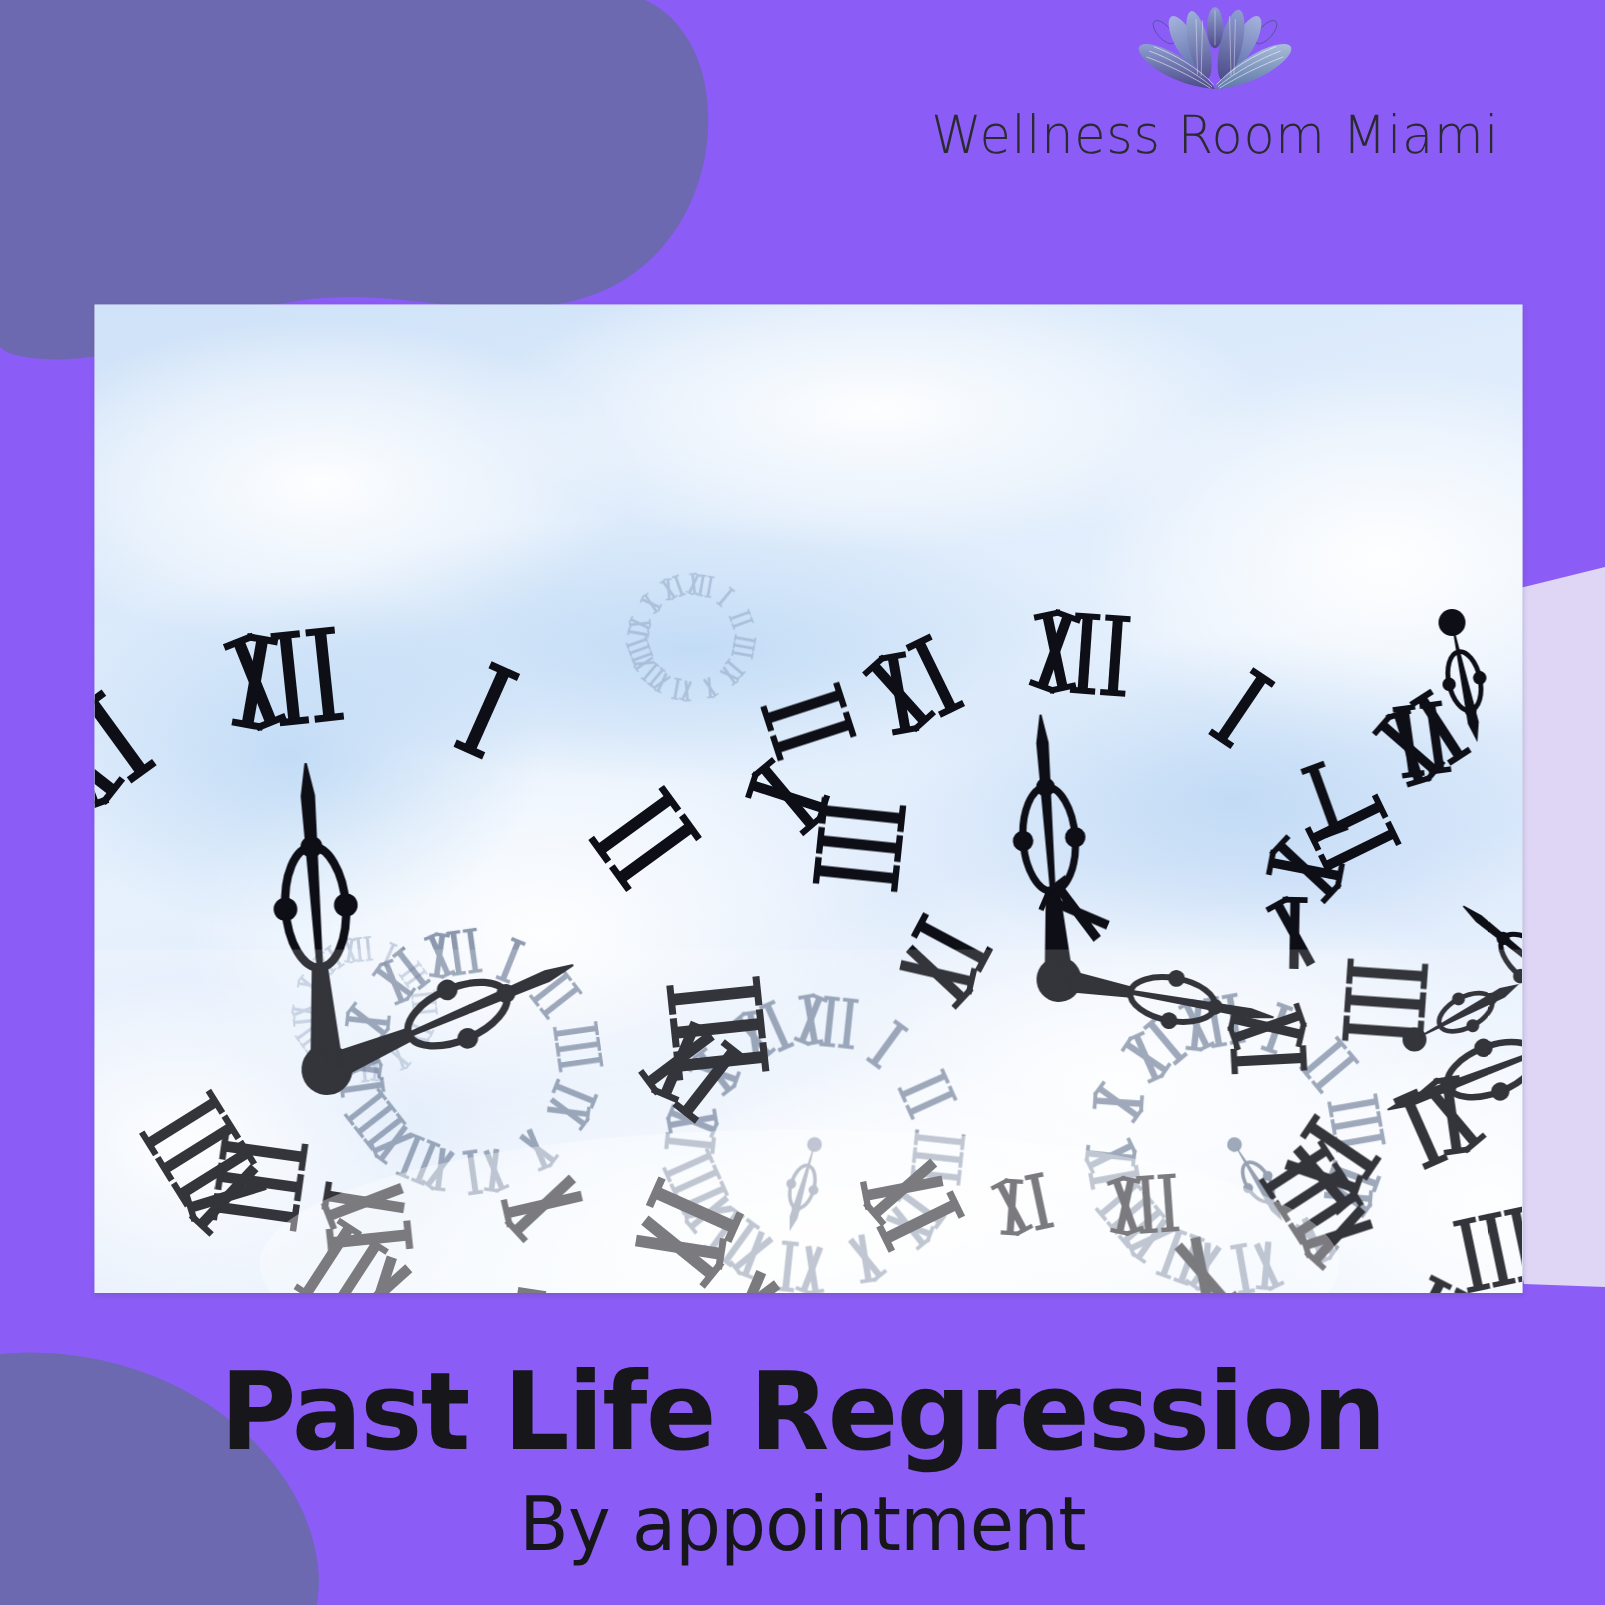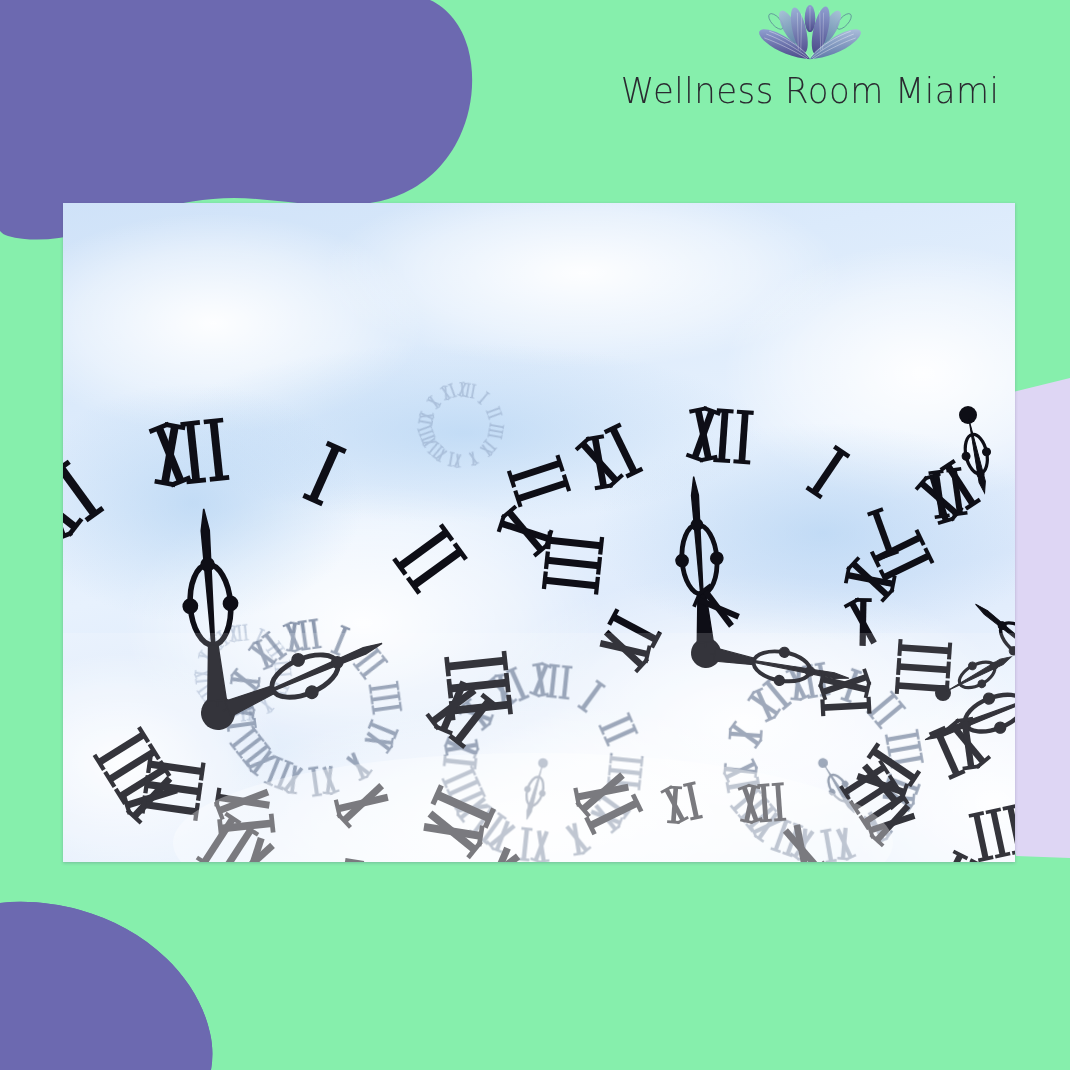--- a/index.html
+++ b/index.html
@@ -8,21 +8,21 @@
     background: #ffffff;
   }
   body {
     font-family: "Liberation Sans", sans-serif;
   }
   #poster {
     position: relative;
     width: 1070px;
     height: 1070px;
     overflow: hidden;
-    background: #86efac;
+    background: #8b5cf6;
   }
 
   
   .blob-layer {
     position: absolute;
     inset: 0;
     width: 1070px;
     height: 1070px;
     pointer-events: none;
   }
@@ -747,14 +747,18 @@
       <ellipse cx="470" cy="640" rx="360" ry="90" fill="#ffffff" opacity="0.35"></ellipse>
     </svg>
   </div>
 
   <svg class="blob-layer" viewBox="0 0 1070 1070" xmlns="http://www.w3.org/2000/svg" style="z-index:6;">
     <path fill="#6c69b0" d="M0,903 C26,900 54,903 80,910 C112,919 142,935 166,958
              C188,979 204,1005 210,1033 C213,1046 213,1058 211,1070
              L0,1070 Z"></path>
   </svg>
 
+  <div id="headline-block">
+    <h1 id="headline">Past Life Regression</h1>
+    <p id="subheadline">By appointment</p>
+  </div>
 
 </div>
 
 </body></html>

